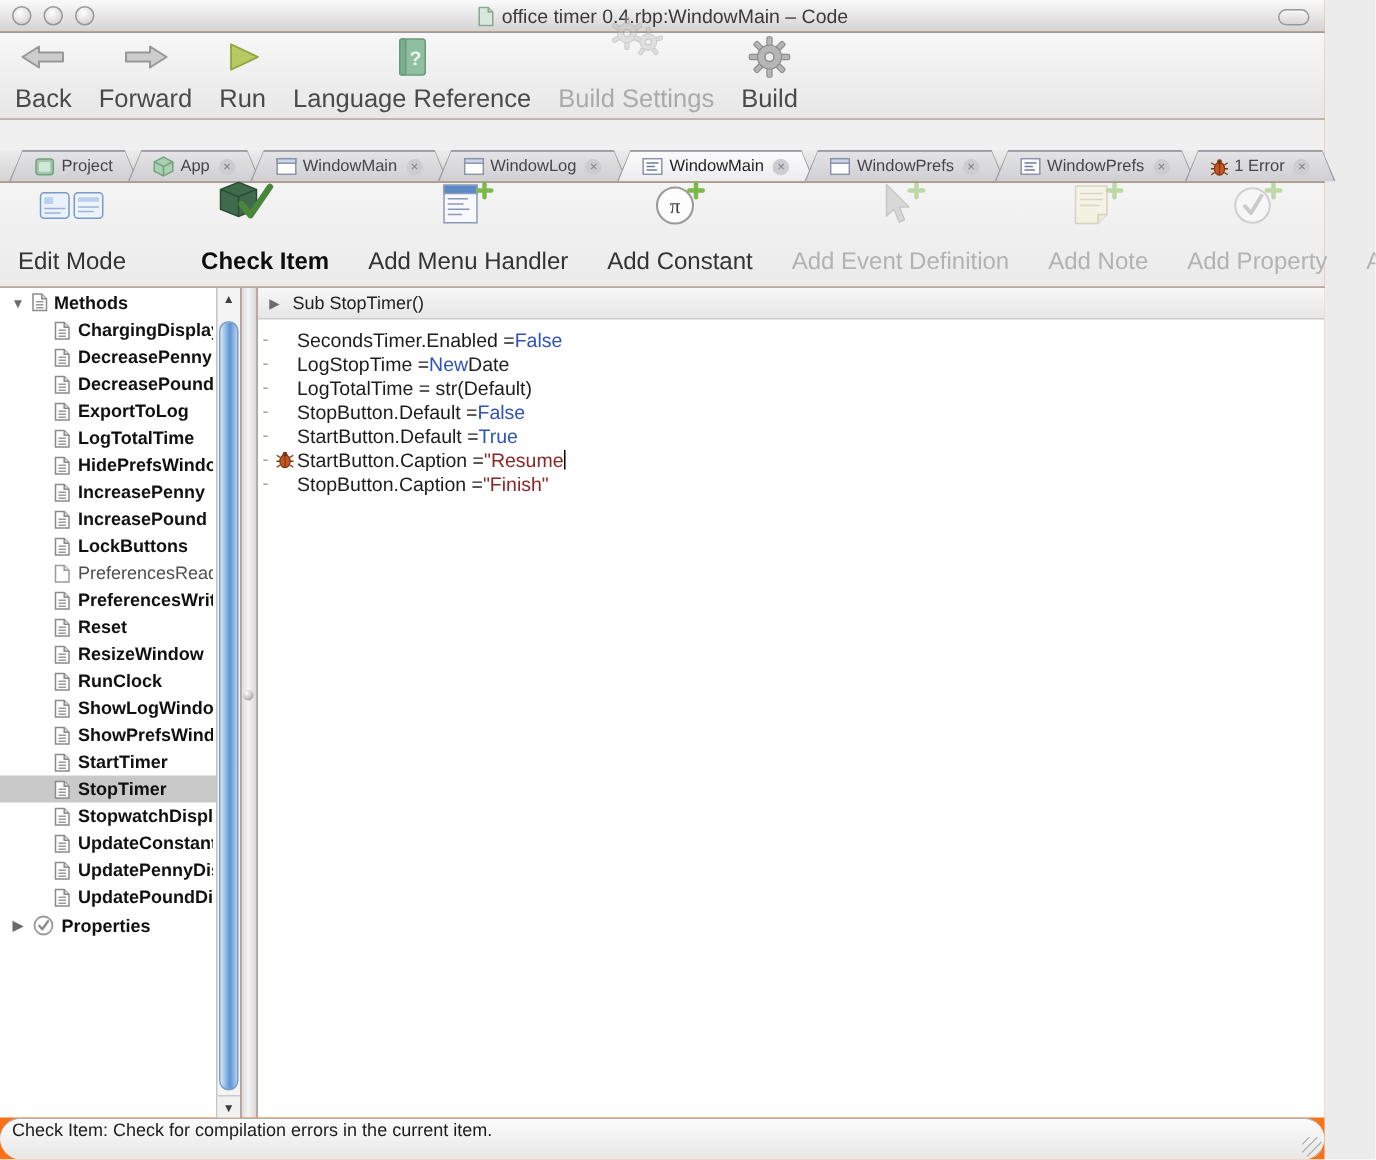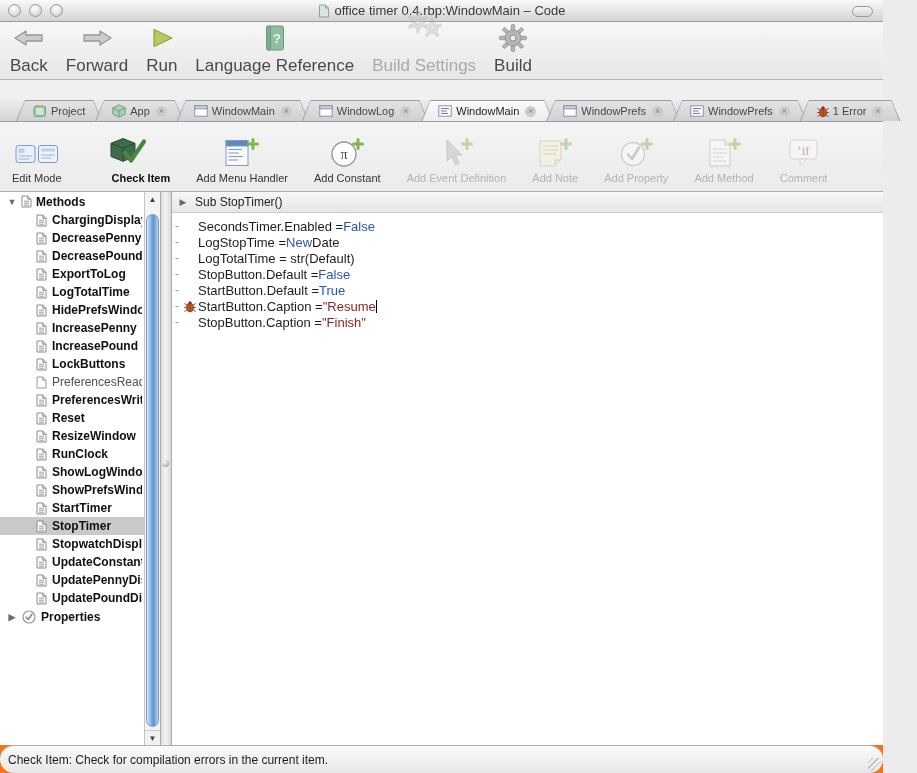--- a/index.html
+++ b/index.html
@@ -46,40 +46,40 @@
   .search-field input { flex:1; border:none; outline:none; font-size:12px;
     font-family:"Liberation Sans",sans-serif; background:transparent; }
   .search-label { text-align:center; font-size:11px; color:#4a4a4a; margin-top:5px; }
 
   
   .metal-gap { height:20px; background:#f0f0f0; }
 
   
   .tabbar { height:22px; background:linear-gradient(#ececec,#d4d4d4);
     border-bottom:1px solid #9e9e9e;
-    display:flex; align-items:flex-start; padding-left:16px; }
+    display:flex; align-items:flex-start; padding-left:6px; }
   .tab { height:21px; margin-right:-7px; position:relative;
     clip-path:polygon(9px 0, calc(100% - 9px) 0, 100% 100%, 0 100%);
     background:#9b9ba1; padding:1px 1px 0 1px; }
   .tab-inner { height:100%;
     clip-path:polygon(8px 0, calc(100% - 8px) 0, 100% 100%, 0 100%);
     display:flex; align-items:center; gap:4px; padding:0 16px;
     font-size:11px; color:#45454c; white-space:nowrap;
     background:linear-gradient(#e4e4e7,#cfcfd4); }
   .tab.active .tab-inner { background:linear-gradient(#fbfbfb,#ececef); color:#1f1f1f; }
   .tab-close { width:11px; height:11px; border-radius:50%; background:#cdcdd1;
     color:#83838a; font-size:9px; line-height:11px; text-align:center; margin-left:2px; }
 
   
   .toolbar-edit { height:70px; background:linear-gradient(#f4f4f4,#ebebeb);
     border-bottom:1px solid #aeaeae;
     display:flex; align-items:flex-end; gap:26px; padding:0 0 7px 12px; }
   .etool { display:flex; flex-direction:column; align-items:center; }
   .etool .eicon { height:38px; display:flex; align-items:flex-end; justify-content:center; }
-  .etool .elabel { font-size:11px; color:#333; margin-top:3px; white-space:nowrap; }
+  .etool .elabel { font-size:16px; color:#333; margin-top:14px; white-space:nowrap; }
   .etool.bold .elabel { font-weight:bold; color:#0d0d0d;padding-left:24px; }
   .etool.disabled .eicon { opacity:.45; }
   .etool.disabled .elabel { color:#b3b3b3; }
 
   
   .content { position:absolute; top:192px; left:0; right:0; bottom:28px; display:flex; }
 
   .sidebar { width:144px; background:#fff; overflow:hidden; }
   .m-header { height:19px; display:flex; align-items:center; gap:4px;
     padding-left:7px; font-size:12px; font-weight:bold; color:#101010; }
@@ -116,21 +116,21 @@
   .cline { height:16px; display:flex; align-items:center; position:relative; padding-left:26px; }
   .cline .dash { position:absolute; left:3px; color:#9a9a9a; font-size:12px; }
   .cline .bugslot { position:absolute; left:12px; top:2px; }
   .tok-keyword { color:#2d52b8; }
   .tok-string { color:#8b2626; }
   .cursor { display:inline-block; width:1px; height:13px; background:#000; vertical-align:-2px; }
 
   
   .statusbar { position:absolute; left:0; right:0; bottom:0; height:28px;
     background:linear-gradient(#fbfbfb,#e7e7e7); border-top:1px solid #b1b1b1;
-    display:flex; align-items:center; padding-left:8px; font-size:12px; color:#1b1b1b;border-radius:14px; }
+    display:flex; align-items:flex-start; padding-left:8px; font-size:12px; color:#1b1b1b;border-radius:14px; }
   .grip { position:absolute; right:2px; bottom:2px; width:13px; height:13px;
     background:repeating-linear-gradient(135deg, transparent 0 3px, #b9b9b9 3px 4px); }
 
   .icn { display:inline-flex; align-items:center; justify-content:center; }
 </style>
 </head>
 <body>
 
 <div class="window">
 

